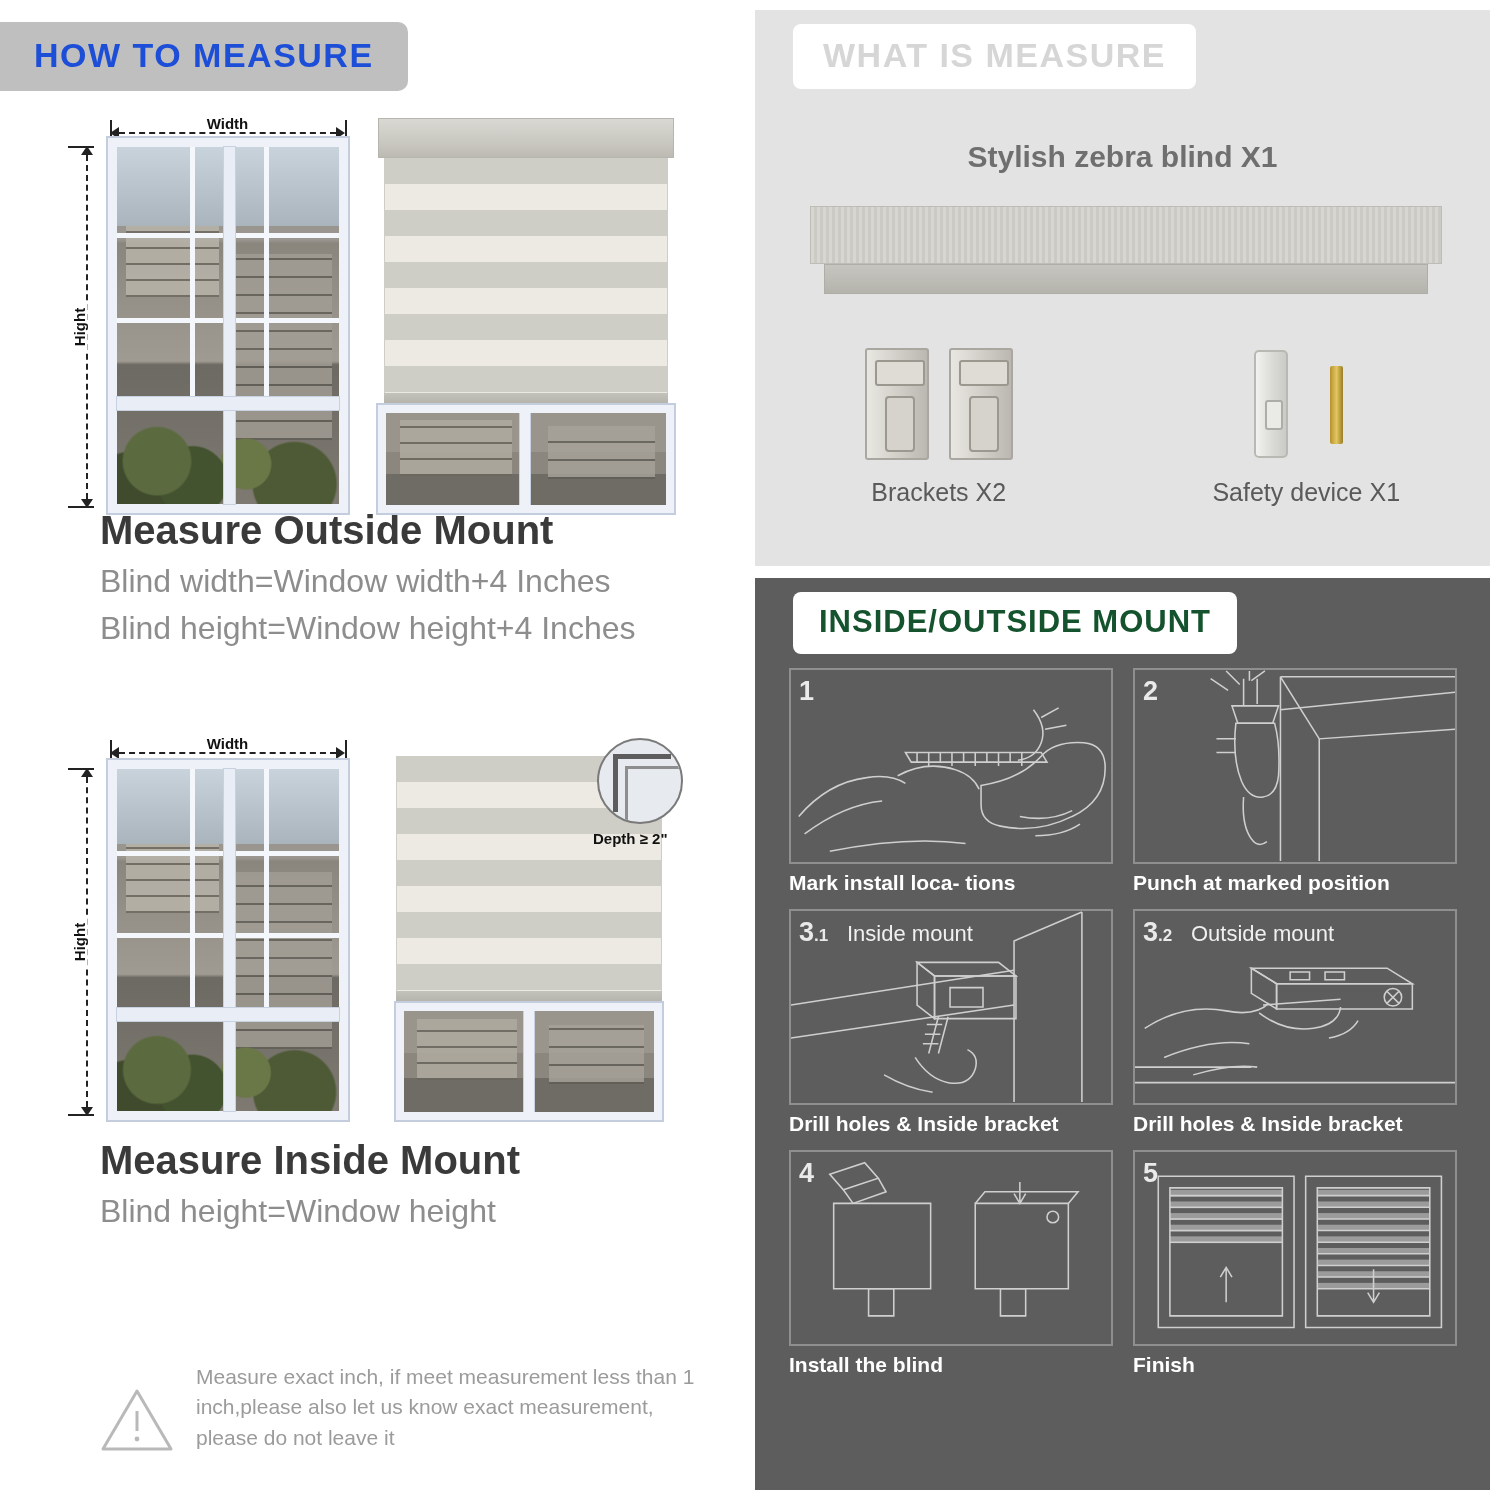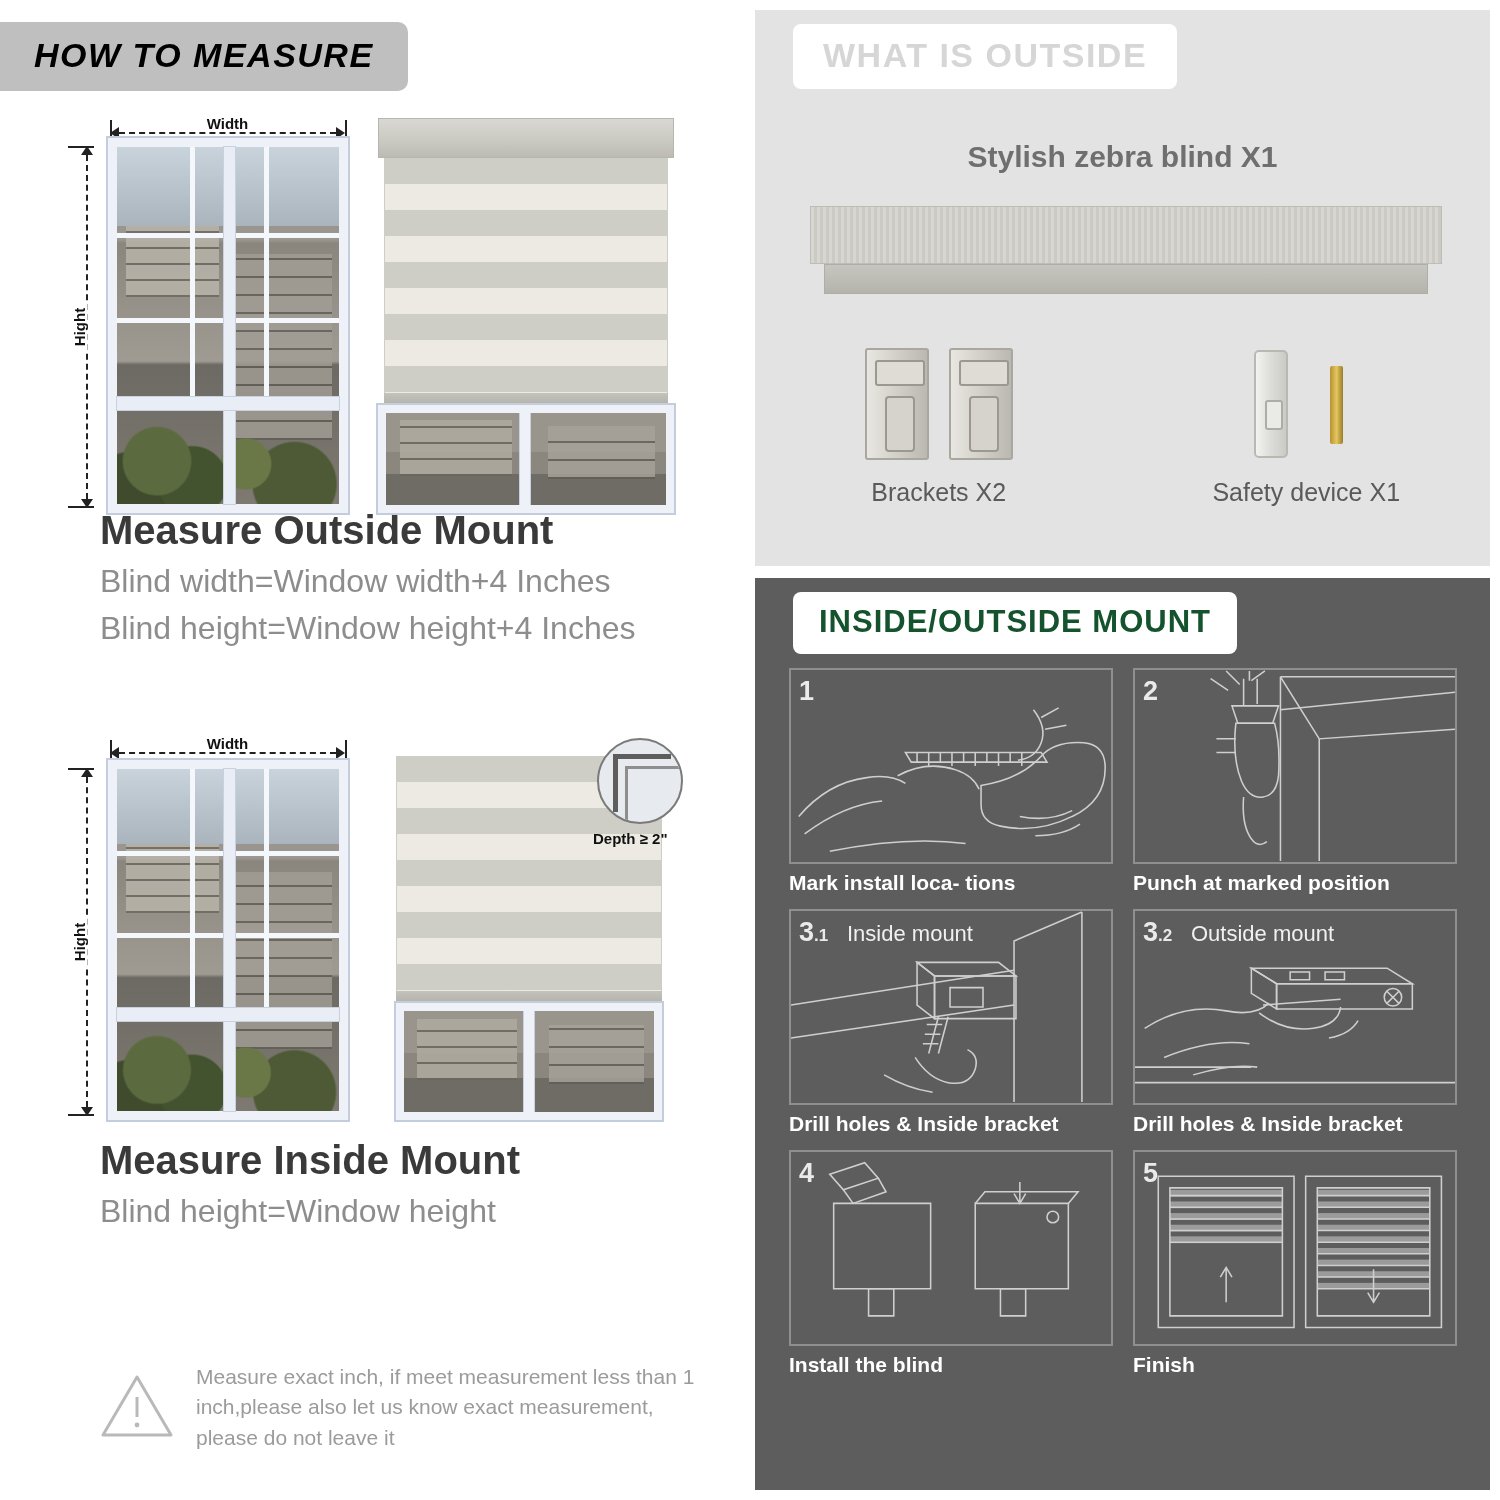--- a/index.html
+++ b/index.html
@@ -12,27 +12,26 @@
   .page { position: relative; width: 1500px; height: 1500px; }
 
   
   .left-col {
     position: absolute; left: 0; top: 0; width: 745px; height: 1500px;
     background: #ffffff;
   }
   .section-tab {
     display: inline-block;
     background: #bfbfbf;
-    color: #000000;
+    color: #1d4ed8;
     font-size: 34px;
     font-weight: bold;
     letter-spacing: 1.5px;
     padding: 14px 34px 16px 34px;
     border-radius: 0 10px 10px 0;
-    font-style: italic;
   }
   .tab-wrap-left { position: absolute; left: 0; top: 22px; }
 
   
   .measure-block { position: absolute; left: 0; width: 745px; }
   .mb1 { top: 108px; }
   .mb2 { top: 728px; }
 
   .diagram-row { position: relative; height: 390px; }
 
@@ -184,21 +183,21 @@
     font-size: 40px; font-weight: bold; color: #3a3a3a;
     padding-left: 100px; margin-top: 10px;
   }
   .mb-line {
     font-size: 32px; color: #8d8d8d; padding-left: 100px; margin-top: 10px;
   }
 
   
   .note {
     position: absolute; left: 100px; top: 1358px; width: 600px;
-    display: flex; gap: 22px; align-items: center;
+    display: flex; gap: 22px; align-items: flex-end;
   }
   .warn-tri { width: 74px; height: 66px; flex: 0 0 74px; position: relative; }
   .warn-tri svg { display: block; }
   .note-text { font-size: 21px; line-height: 1.45; color: #9b9b9b; padding-top: 4px; }
 
   
   .right-col { position: absolute; left: 745px; top: 0; width: 755px; height: 1500px; background: #fff; }
 
   .panel-included {
     position: absolute; left: 10px; top: 10px; width: 735px; height: 556px;
@@ -437,21 +436,21 @@
           <circle cx="37" cy="52" r="2.4" fill="#b9b9b9"></circle>
         </svg>
       </div>
       <div class="note-text">Measure exact inch, if meet measurement less than 1 inch,please also let us know exact measurement, please do not leave it</div>
     </div>
   </div>
 
   <div class="right-col">
 
     <div class="panel-included">
-      <span class="tab-light">WHAT IS OUTSIDE</span>
+      <span class="tab-light">WHAT IS MEASURE</span>
 
       <div class="included-title">Stylish zebra blind X1</div>
 
       <div class="headrail">
         <div class="top"></div>
         <div class="front"></div>
       </div>
 
       <div class="parts-row">
 

